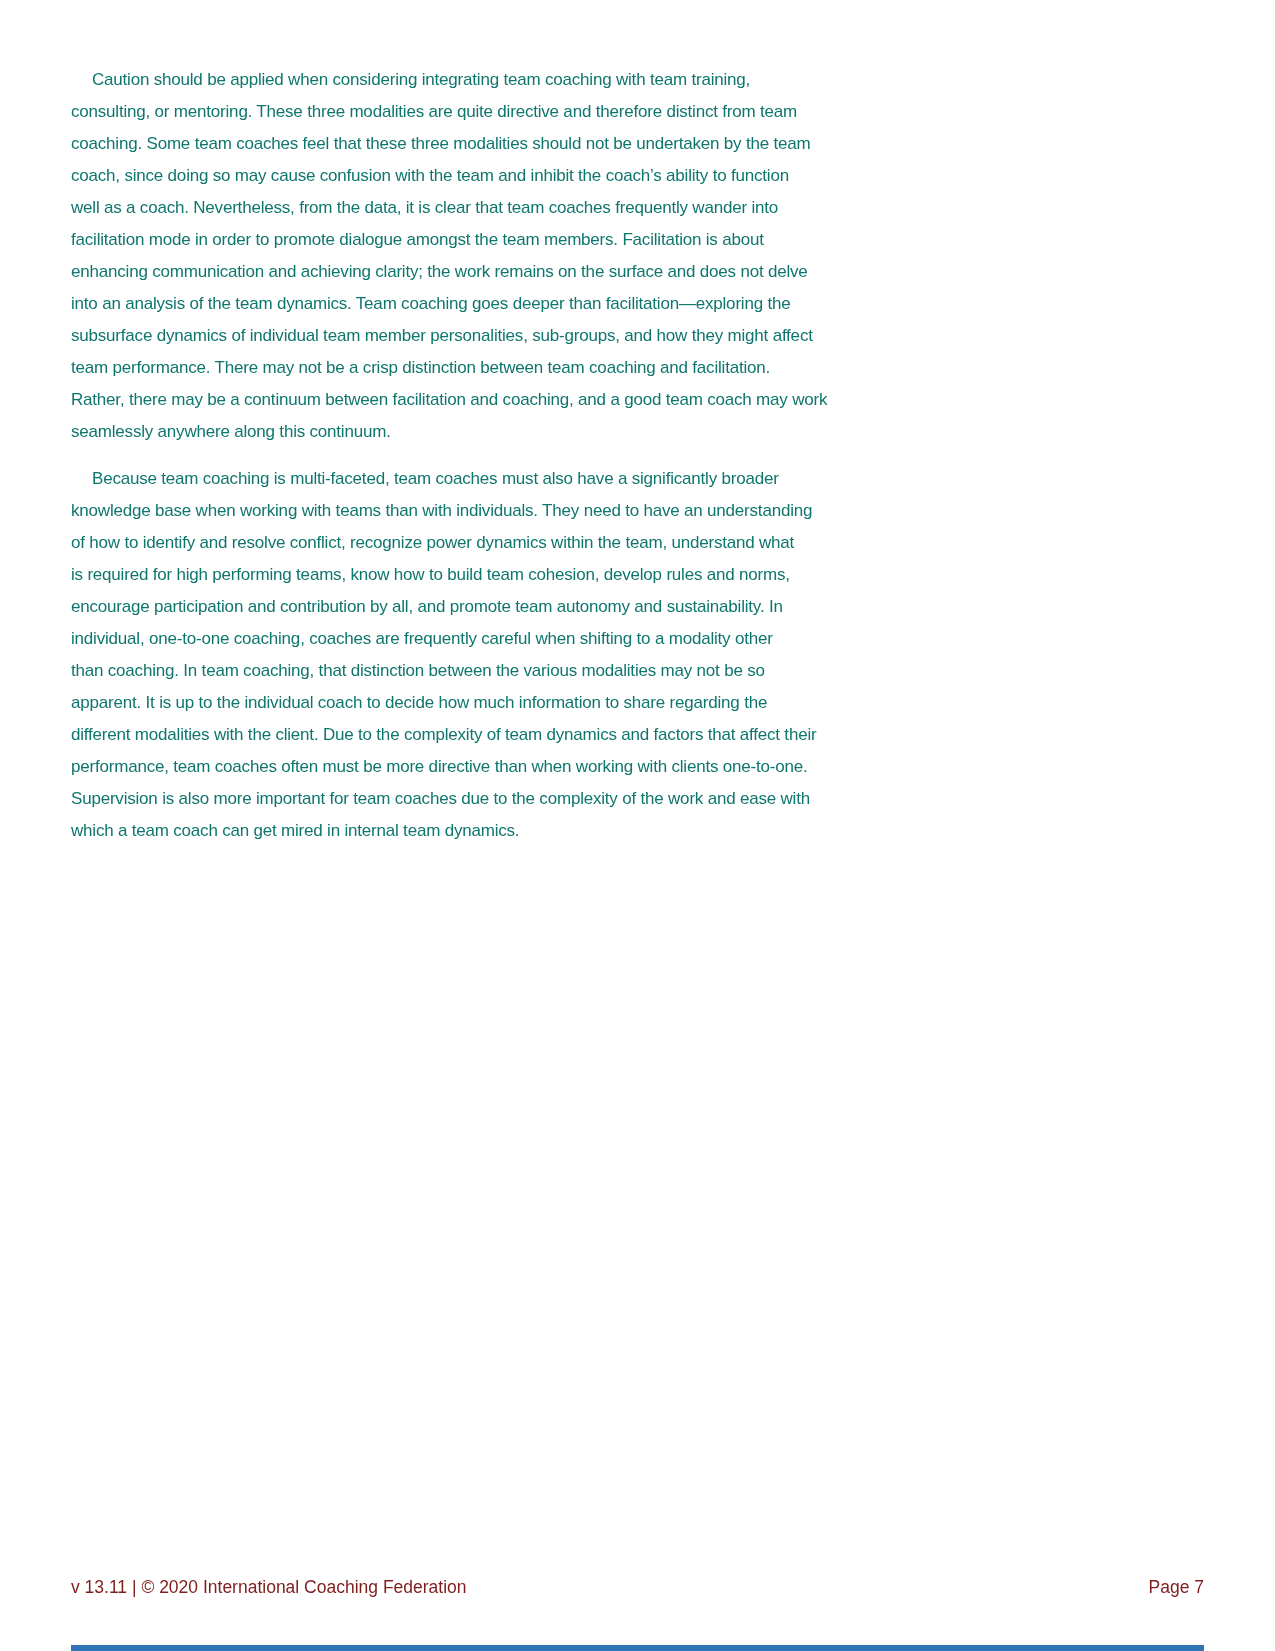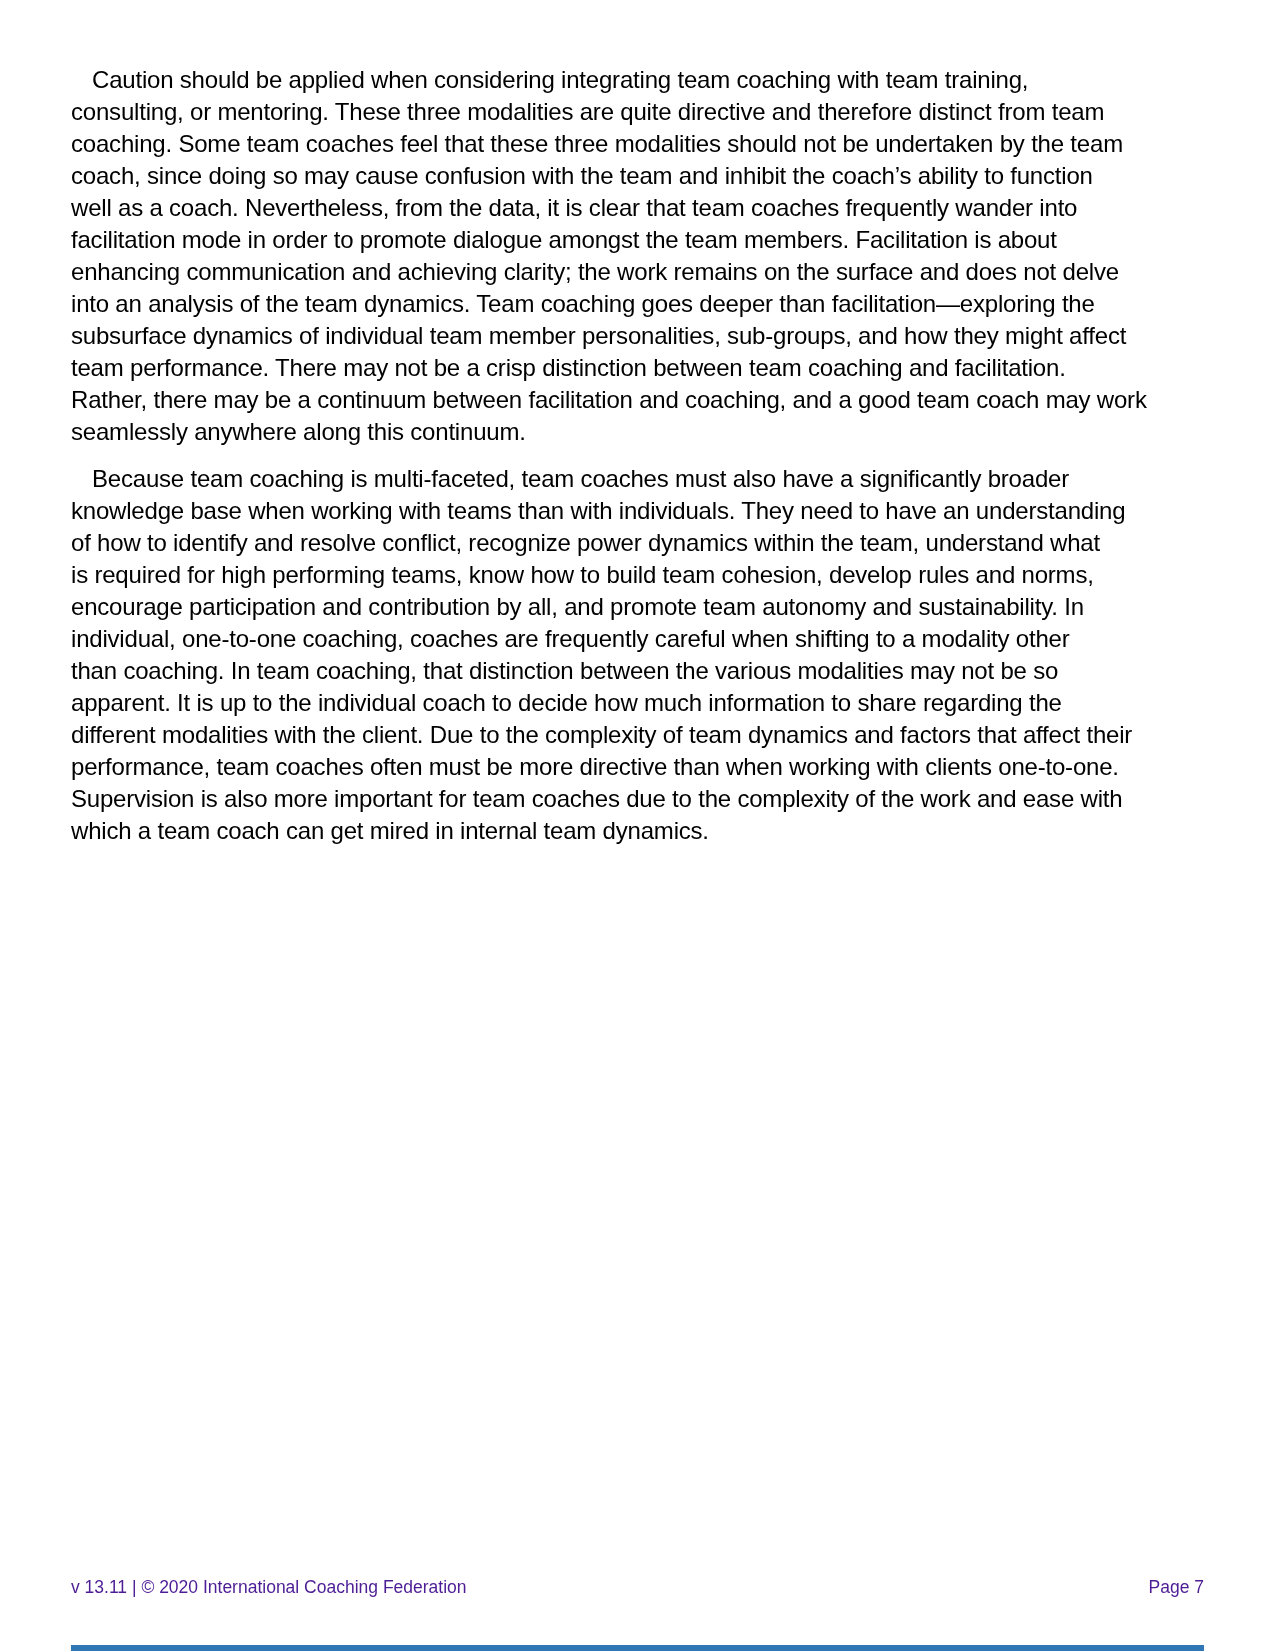--- a/index.html
+++ b/index.html
@@ -14,40 +14,40 @@
   .page {
     position: absolute;
     inset: 0;
     background: #ffffff;
   }
   .content {
     position: absolute;
     left: 71px;
     top: 64px;
     width: 1140px;
-    color: #000000;
-    font-size: 24px;
+    color: #0f766e;
+    font-size: 17px;
     line-height: 32px;
     letter-spacing: -0.2px;
     font-weight: 400;
   }
   .para {
     margin: 0 0 15px 0;
     white-space: pre;        
     text-indent: 21px;       
   }
   .footer {
     position: absolute;
     left: 71px;
     right: 71px;
     top: 1576px;
     display: flex;
     justify-content: space-between;
     align-items: baseline;
-    color: #4c1d95;
+    color: #7f1d1d;
     font-size: 17.5px;
     line-height: 22px;
     letter-spacing: 0;
   }
   .accent-bar {
     position: absolute;
     left: 71px;
     right: 71px;
     bottom: 0;
     height: 6px;

